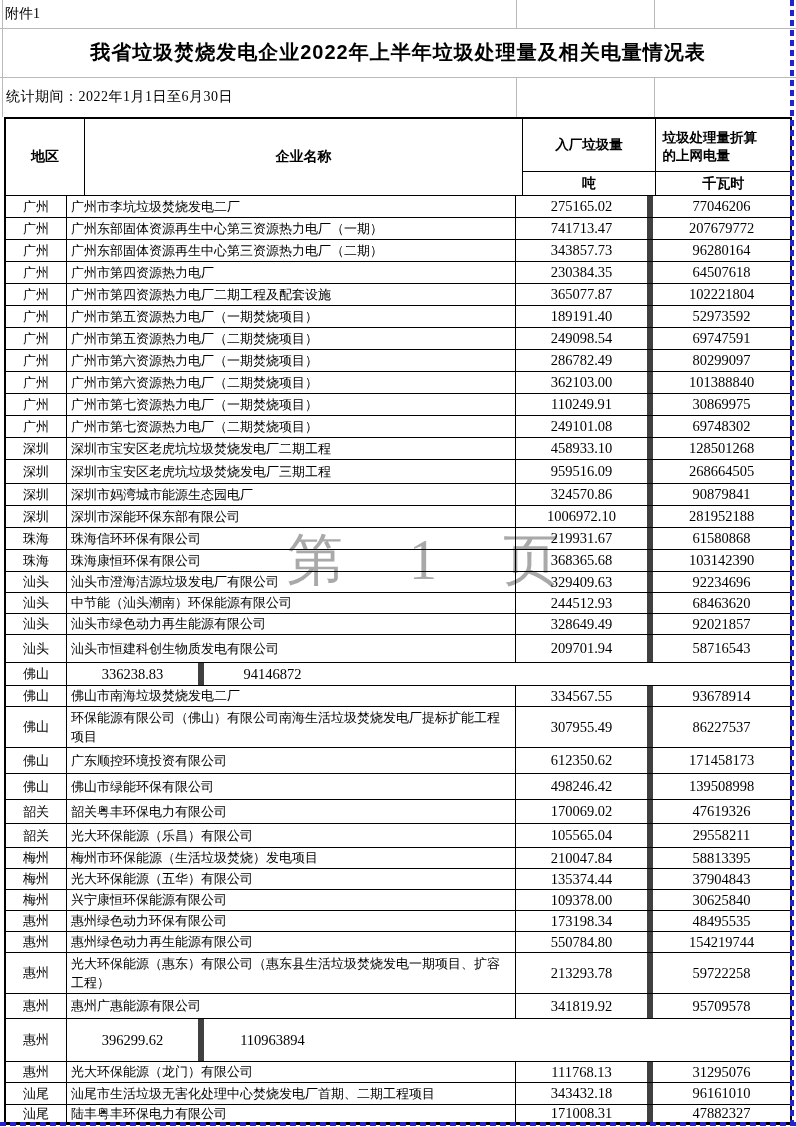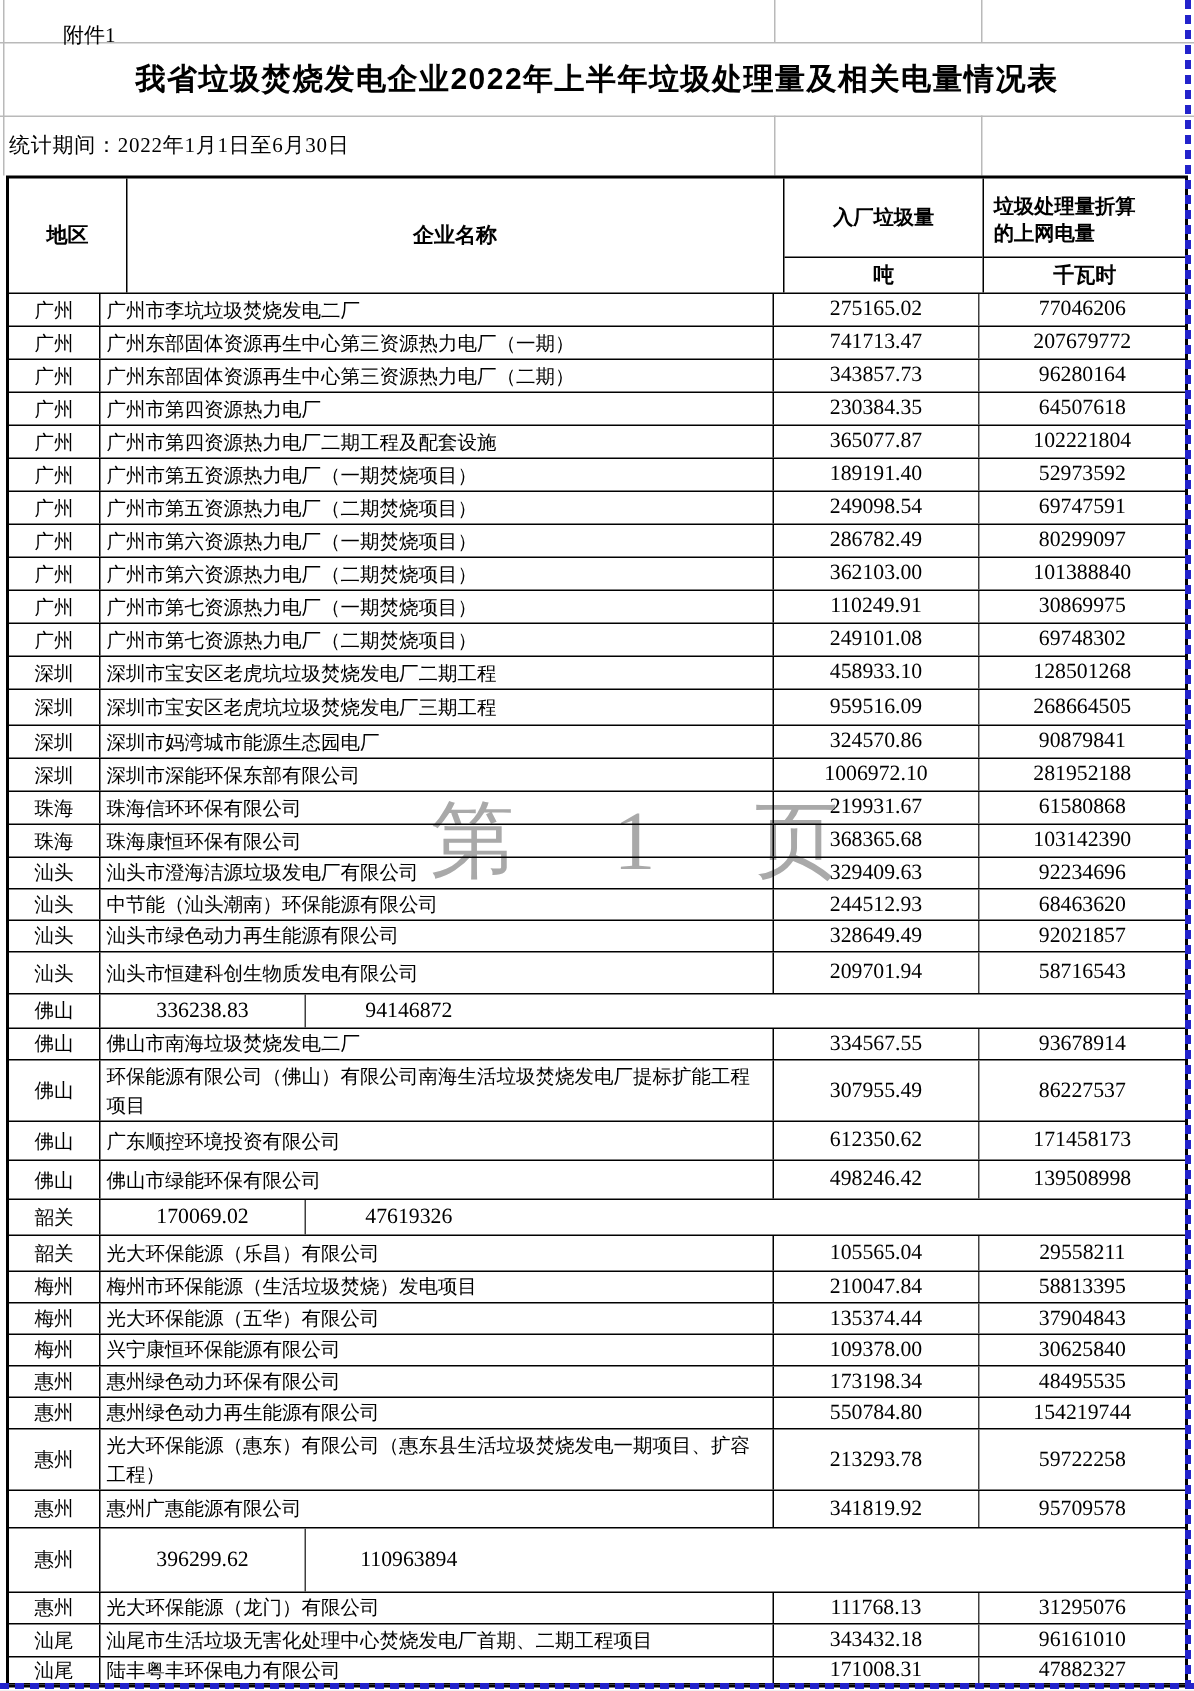--- a/index.html
+++ b/index.html
@@ -16,23 +16,22 @@
   .gline { position:absolute; background:var(--grid,#b9b9b9); }
   .g-h1 { left:0; top:28px; width:796px; height:1px; }
   .g-h2 { left:0; top:77px; width:796px; height:1px; }
   .g-vL { left:2px;  top:0; width:1px; height:117px; }
   .g-v1a{ left:516px; top:0;   width:1px; height:28px; }
   .g-v1b{ left:516px; top:77px; width:1px; height:40px; }
   .g-v2a{ left:654px; top:0;   width:1px; height:28px; }
   .g-v2b{ left:654px; top:77px; width:1px; height:40px; }
 
   .attachment {
-    position:absolute; top:15px; left:5px;
+    position:absolute; top:5px; left:5px;
     font-size:14px;
-    margin-left:37px;
   }
   .title {
     position:absolute; top:29px; left:4px; width:788px; height:47px;
     display:flex; align-items:center; justify-content:center;
     font-family:"Liberation Sans","DejaVu Sans",sans-serif;
     font-weight:bold; font-size:20px; letter-spacing:1px;
   }
   .period {
     position:absolute; top:88px; left:6px;
     font-size:14px; font-weight:normal; letter-spacing:0.5px;
@@ -48,21 +47,21 @@
   .th-name   { width:449px; font-size:14px; border-right:1px solid #000; }
   .th-split  { width:137px; display:flex; flex-direction:column; }
   .th-split.first { border-right:1px solid #000; }
   .th-top    { height:53px; border-bottom:1px solid #000; display:flex; align-items:center; justify-content:center; font-weight:bold; font-size:13.5px; line-height:1.35; padding:0 6px; }
   .th-bot    { flex:1; display:flex; align-items:center; justify-content:center; font-weight:bold; font-size:14px; }
 
   .tr { display:flex; border-bottom:1px solid #000; background:transparent; }
   .td-region { width:61px;  border-right:1px solid #000; display:flex; align-items:center; justify-content:center; font-size:13px; }
   .td-name   { width:449px; border-right:1px solid #000; display:flex; align-items:center; font-size:13px; line-height:1.5; padding:0 4px; }
   .td-num    { width:137px; display:flex; align-items:center; justify-content:center; font-size:14.5px; }
-  .td-num.first { border-right:1px solid #404040; }
+  .td-num.first { border-right:6px solid #404040; }
 
   .watermark {
     position:absolute; left:287px; top:523px;
     font-size:56px; letter-spacing:26px; white-space:nowrap;
     color:var(--wm,#a9a9a9);
     mix-blend-mode:multiply;
     z-index:3;
   }
   .pagebreak-v {
     position:absolute; top:0; left:790px; width:4px; height:1127px; z-index:4;
@@ -254,20 +253,21 @@
           <div class="td-num">171458173</div>
         </div>
         <div class="tr" style="height: 26px;">
           <div class="td-region">佛山</div>
           <div class="td-name">佛山市绿能环保有限公司</div>
           <div class="td-num first">498246.42</div>
           <div class="td-num">139508998</div>
         </div>
         <div class="tr" style="height: 24px;">
           <div class="td-region">韶关</div>
+          <div class="td-name">韶关粤丰环保电力有限公司</div>
           <div class="td-num first">170069.02</div>
           <div class="td-num">47619326</div>
         </div>
         <div class="tr" style="height: 24px;">
           <div class="td-region">韶关</div>
           <div class="td-name">光大环保能源（乐昌）有限公司</div>
           <div class="td-num first">105565.04</div>
           <div class="td-num">29558211</div>
         </div>
         <div class="tr" style="height: 21px;">

